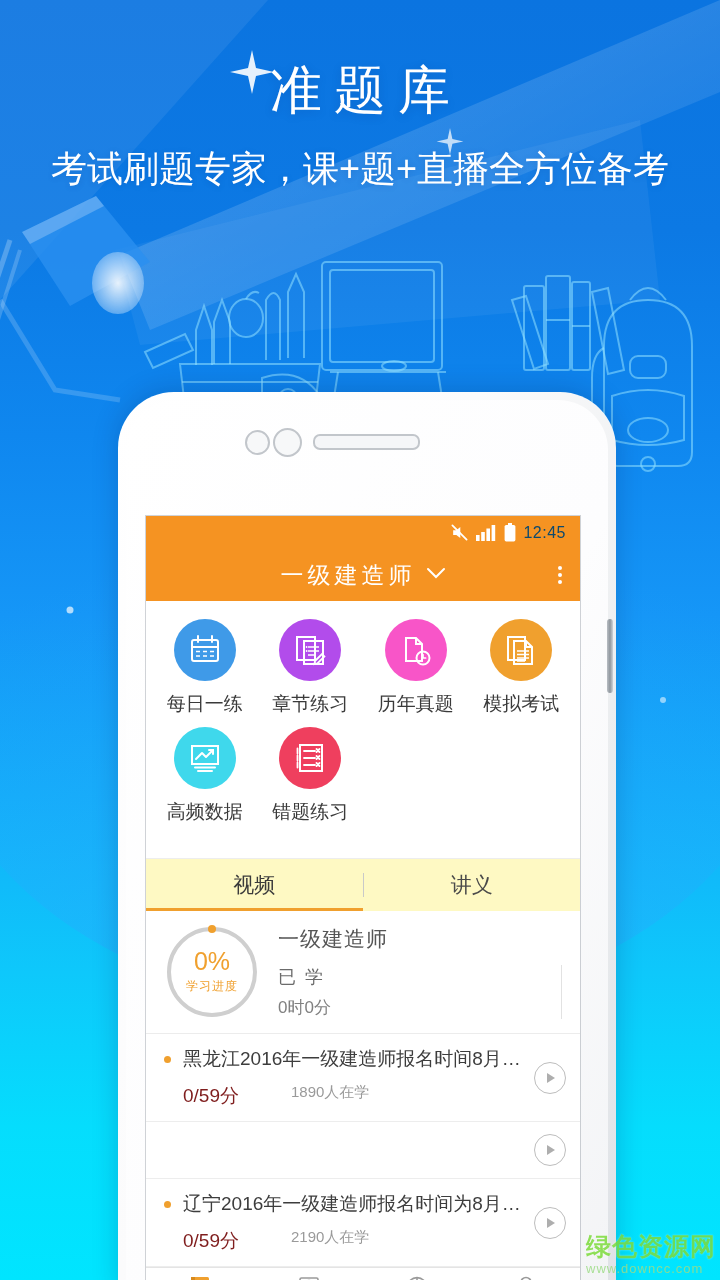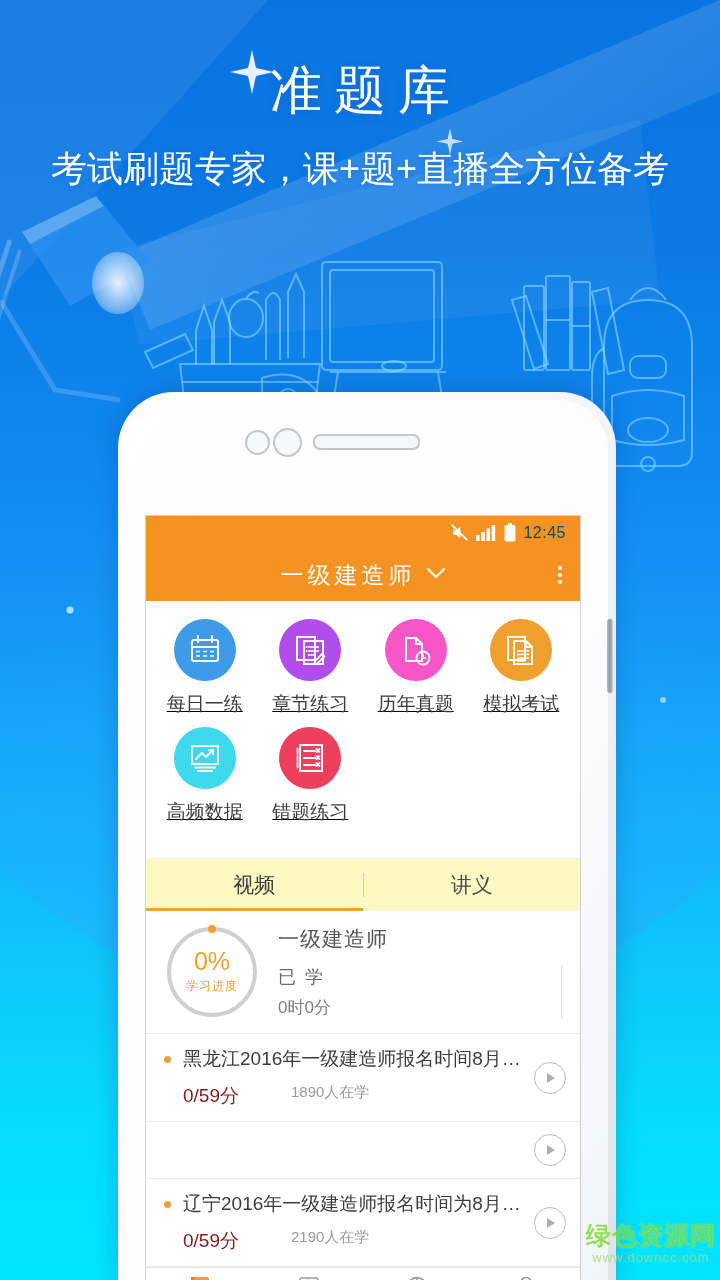--- a/index.html
+++ b/index.html
@@ -62,21 +62,21 @@
   
   #appbar{height:52px;background:#f59322;position:relative;display:flex;
     align-items:center;justify-content:center;}
   #appbar-title{color:#ffffff;font-size:23px;letter-spacing:4px;}
   #appbar-caret{margin-left:10px;display:inline-block;}
   #appbar-more{position:absolute;right:18px;top:50%;transform:translateY(-50%);
     display:flex;flex-direction:column;gap:3px;align-items:center;}
   #appbar-more i{width:4px;height:4px;border-radius:50%;background:#fff;display:block;}
 
   
-  #grid{padding:18px 6px 8px 6px;display:flex;flex-wrap:wrap;background:#fff;text-decoration:underline;}
+  #grid{padding:18px 6px 8px 6px;display:flex;flex-wrap:wrap;background:#fff;}
   .grid-cell{width:25%;display:flex;flex-direction:column;align-items:center;
     margin-bottom:10px;}
   .grid-circle{width:62px;height:62px;border-radius:50%;display:flex;
     align-items:center;justify-content:center;}
   .grid-label{margin-top:10px;font-size:19px;color:#3a3a3a;letter-spacing:0px;}
 
   
   #tabs{display:flex;border-top:1px solid #ededed;background:#fef9c3;height:52px;margin-top:15px;}
   .tab{flex:1;display:flex;align-items:center;justify-content:center;
     font-size:21px;color:#4a4a4a;position:relative;}
@@ -120,21 +120,21 @@
     display:flex;align-items:center;justify-content:center;margin-left:10px;flex:0 0 auto;}
   .row-play span{width:0;height:0;border-left:8px solid #aeaeae;
     border-top:5px solid transparent;border-bottom:5px solid transparent;margin-left:2px;}
 
   
   #bottomnav{display:flex;border-top:1px solid #e4e4e4;background:#fff;
     padding-top:6px;}
   .nav-item{flex:1;display:flex;flex-direction:column;align-items:center;gap:4px;}
 
   
-  #watermark{right:4px;bottom:15px;z-index:40;text-align:center;opacity:.85;}
+  #watermark{right:4px;bottom:4px;z-index:40;opacity:.85;}
   #wm-main{font-size:25px;color:#7ddc3c;letter-spacing:1px;font-weight:700;
     text-shadow:0 0 2px rgba(255,255,255,.5);}
   #wm-sub{font-size:13px;color:#9ddc86;letter-spacing:1px;margin-top:-2px;}
 </style>
 </head>
 <body>
 
 <svg id="bg-decor" class="abs" viewBox="0 0 720 1280">
   <defs>
     <linearGradient id="beamG" x1="0" y1="0" x2="1" y2="1">

